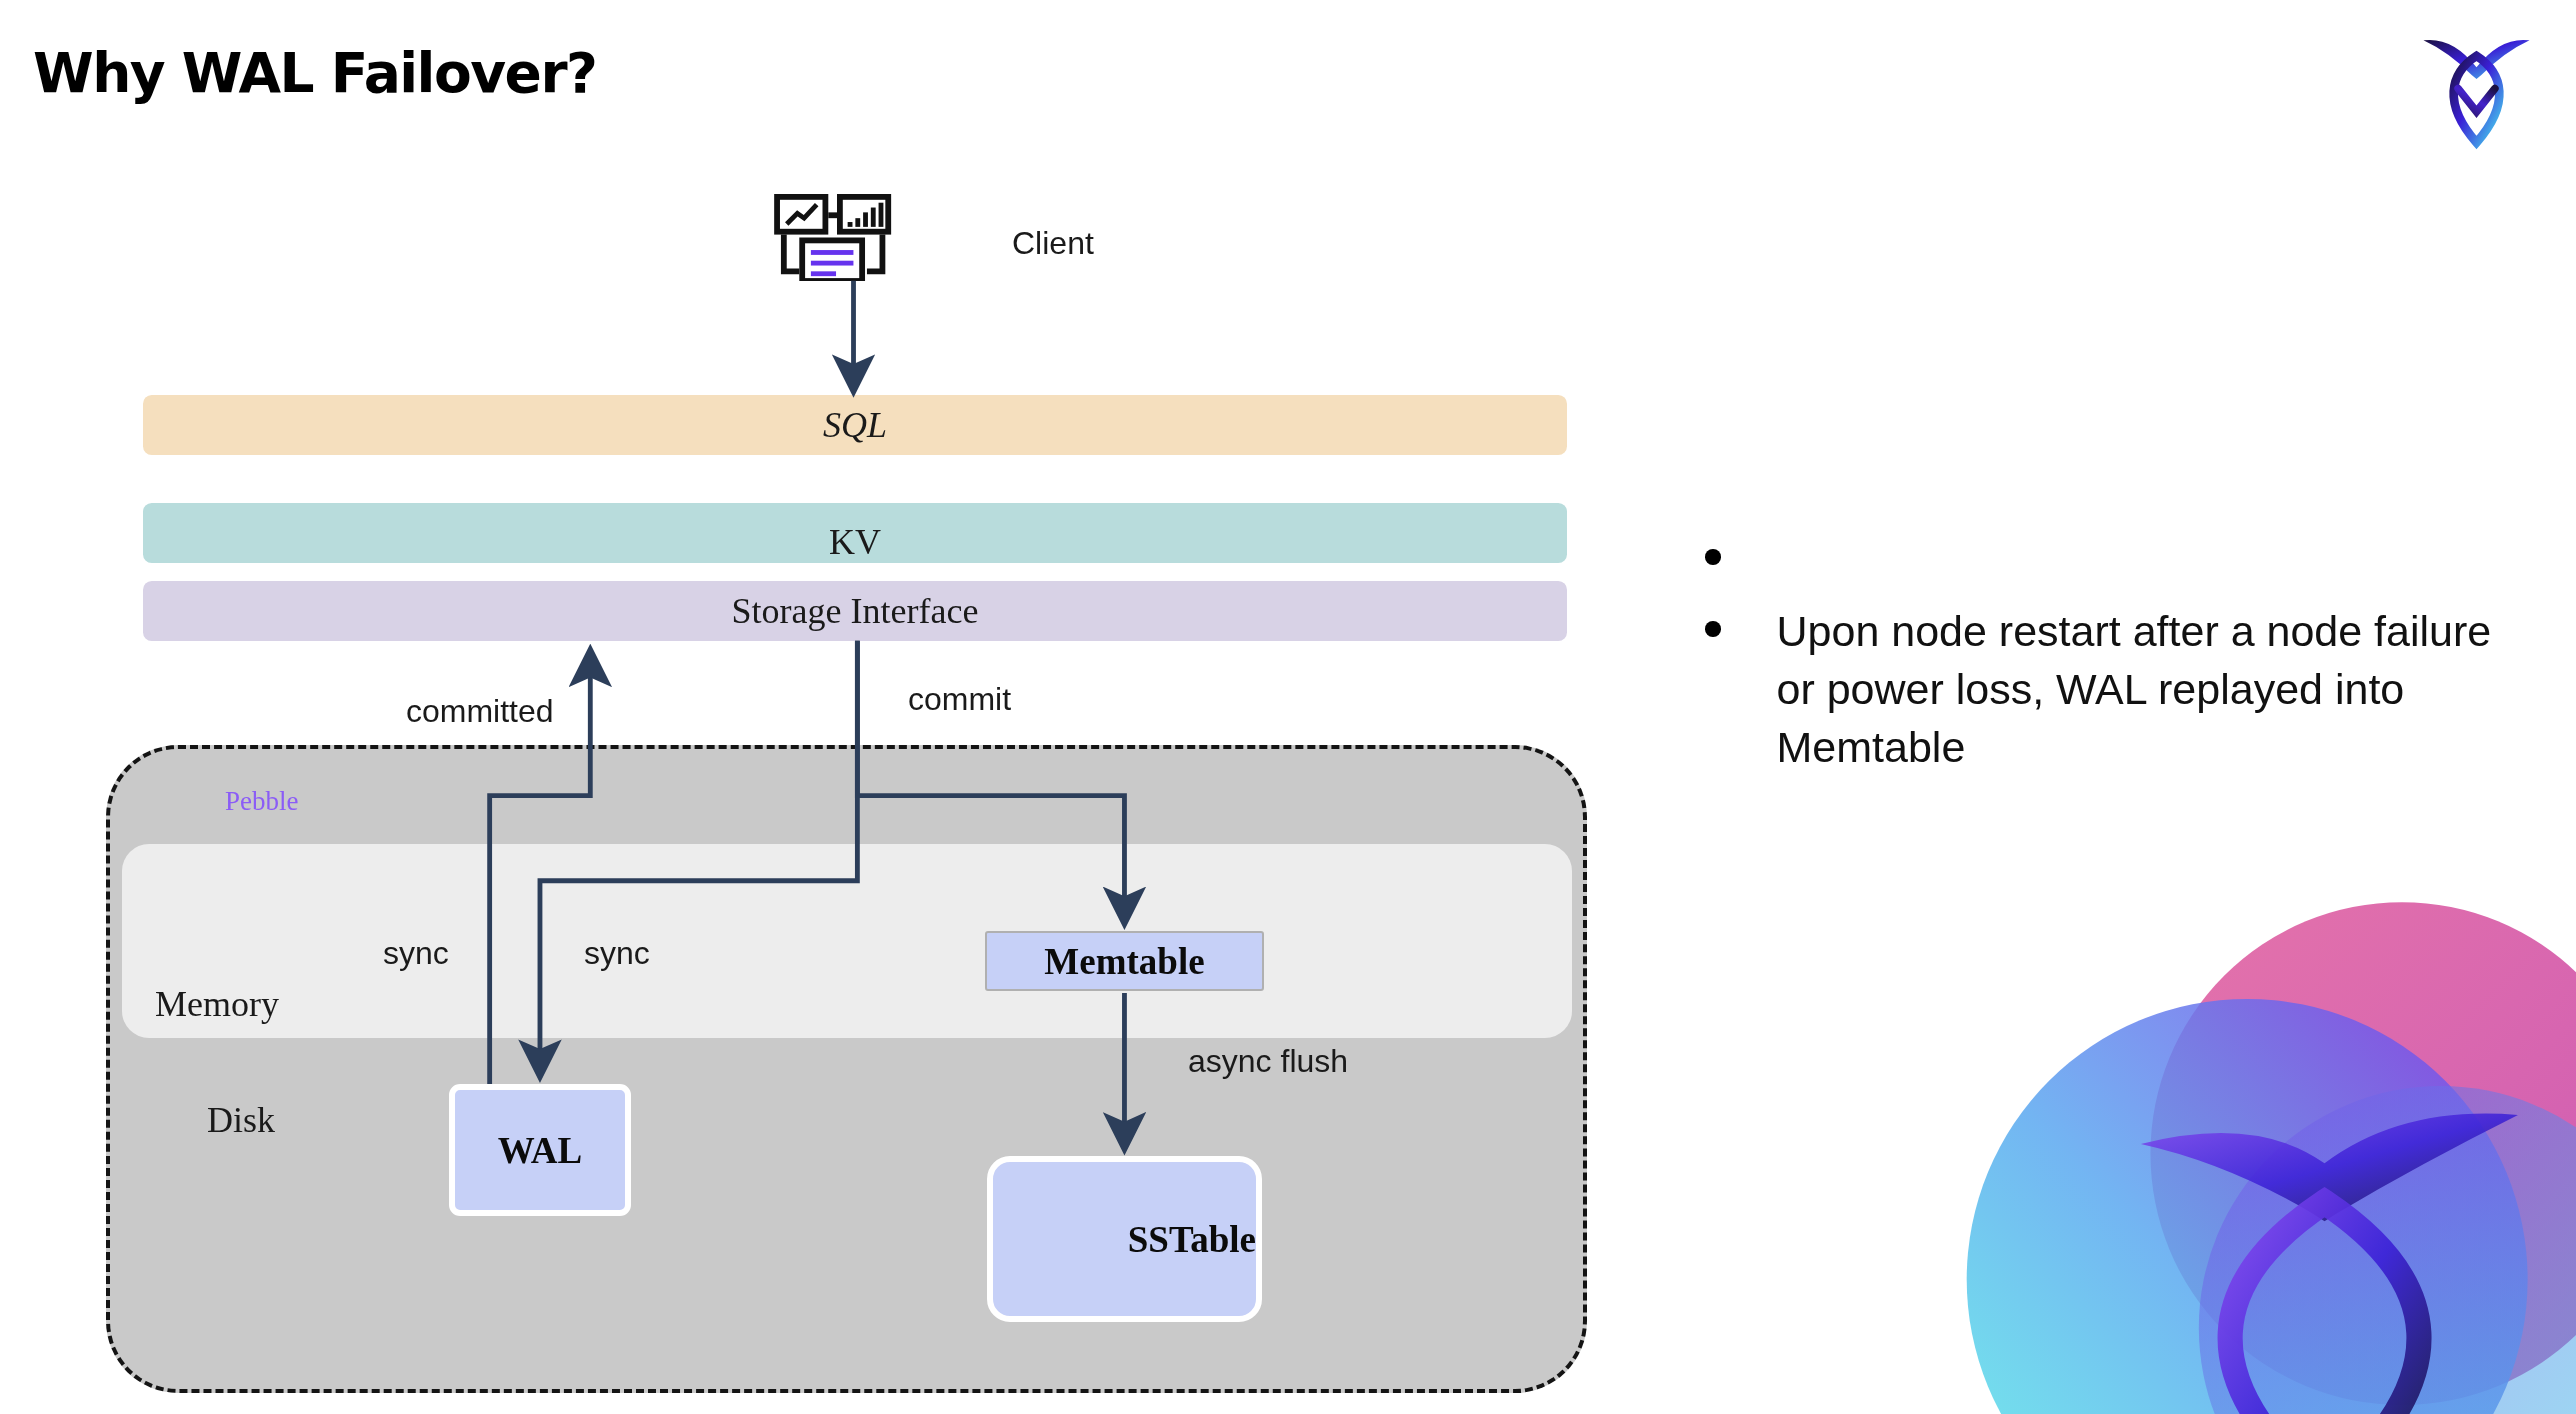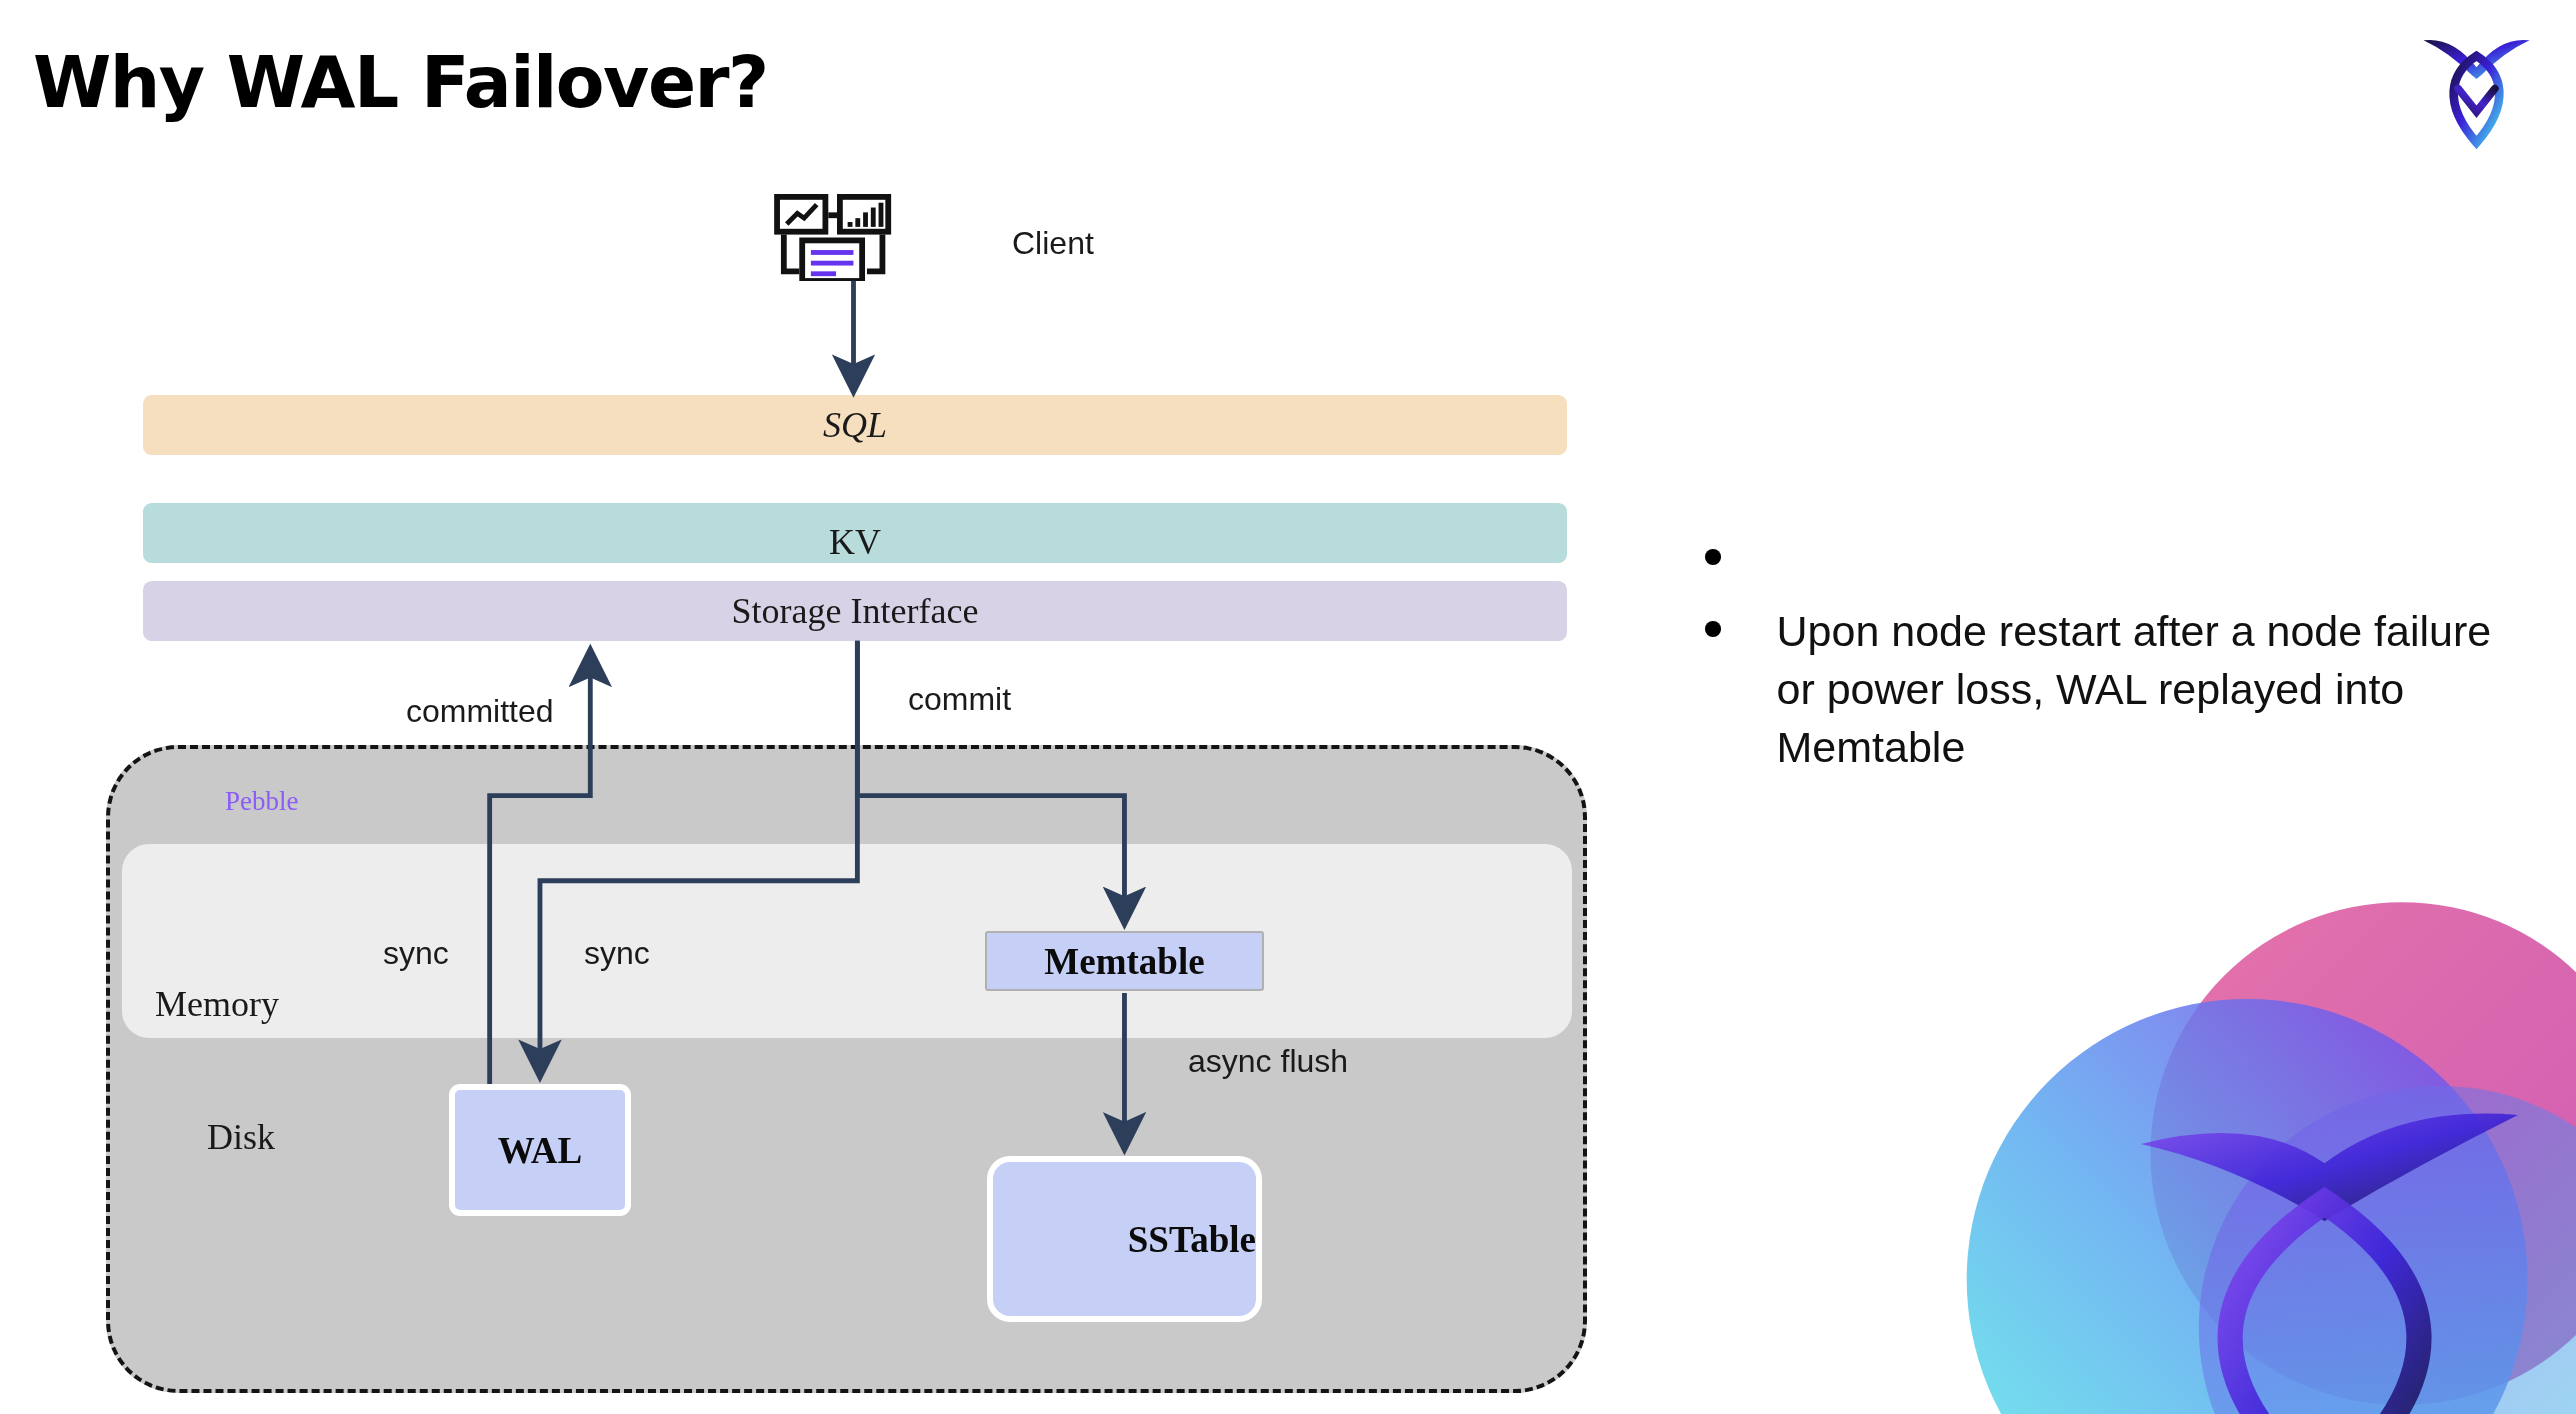--- a/index.html
+++ b/index.html
@@ -14,21 +14,21 @@
     overflow: hidden;
     font-family: "Liberation Sans", sans-serif;
   }
 
   
   #slide-title {
     position: absolute;
     left: 33px;
     top: 41px;
     font-family: "DejaVu Sans", sans-serif;
-    font-size: 71px;
+    font-size: 55px;
     font-weight: 700;
     letter-spacing: -1.5px;
     color: #000000;
     white-space: nowrap;
   }
 
   
   #brand-logo {
     position: absolute;
     left: 2404px;
@@ -123,21 +123,20 @@
     font-size: 36px;
     color: #1a1a1a;
   }
   #disk-label {
     position: absolute;
     left: 207px;
     top: 1099px;
     font-family: "Liberation Serif", serif;
     font-size: 36px;
     color: #1a1a1a;
-    margin-top: 17px;
   }
 
   
   .node {
     position: absolute;
     display: flex;
     align-items: center;
     justify-content: center;
     font-family: "Liberation Serif", serif;
     font-weight: 700;

